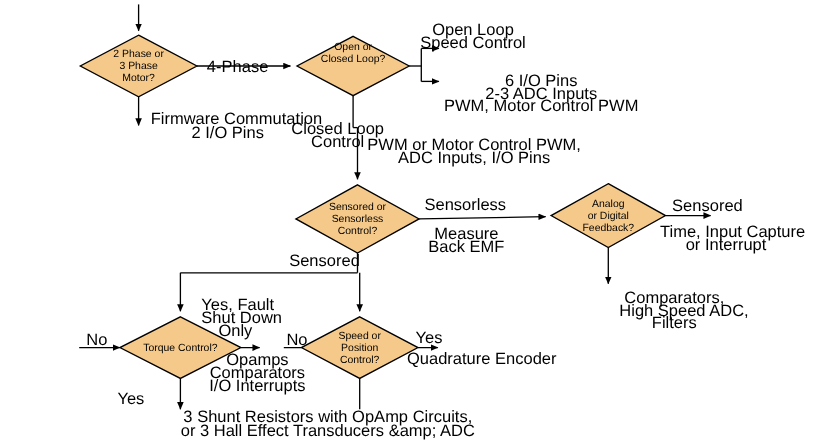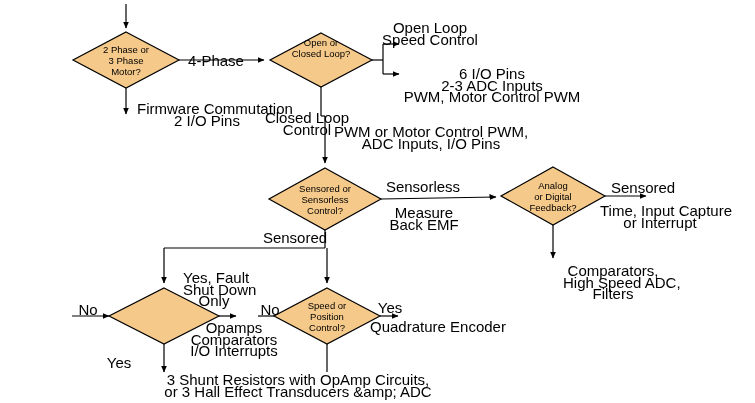--- a/index.html
+++ b/index.html
@@ -128,20 +128,23 @@
   </div>
   <div class="node" style="left:274px; top:30px; width:94px; height:36px;">
     <span>Open or<br>Closed Loop?</span>
   </div>
   <div class="node" style="left:274px; top:177px; width:102px; height:44px;">
     <span>Sensored or<br>Sensorless<br>Control?</span>
   </div>
   <div class="node" style="left:506px; top:174px; width:94px; height:44px;">
     <span>Analog<br>or Digital<br>Feedback?</span>
   </div>
+  <div class="node" style="left:112px; top:306px; width:104px; height:20px;">
+    <span>Torque Control?</span>
+  </div>
   <div class="node" style="left:280px; top:294px; width:94px; height:44px;">
     <span>Speed or<br>Position<br>Control?</span>
   </div>
 
   <div class="lbl center" style="left:186px; top:55px; width:60px;">4-Phase</div>
   <div class="lbl left" style="left:137px; top:103px; width:140px;">Firmware Commutation<br>2 I/O Pins</div>
   <div class="lbl center" style="left:378px; top:22px; width:104px;">Open Loop<br>Speed Control</div>
   <div class="lbl center" style="left:397px; top:68px; width:190px;">6 I/O Pins<br>2-3 ADC Inputs<br>PWM, Motor Control PWM</div>
   <div class="lbl left" style="left:262px; top:112px; width:90px;">Closed Loop<br>Control</div>
   <div class="lbl left" style="left:331px; top:126px; width:200px;">PWM or Motor Control PWM,<br>ADC Inputs, I/O Pins</div>

